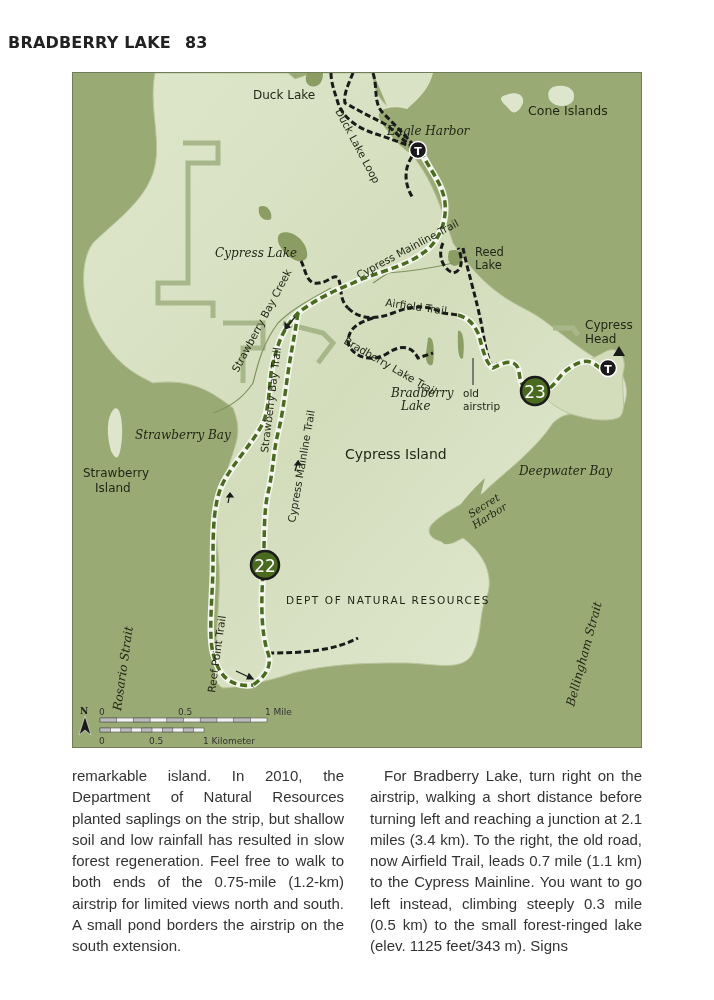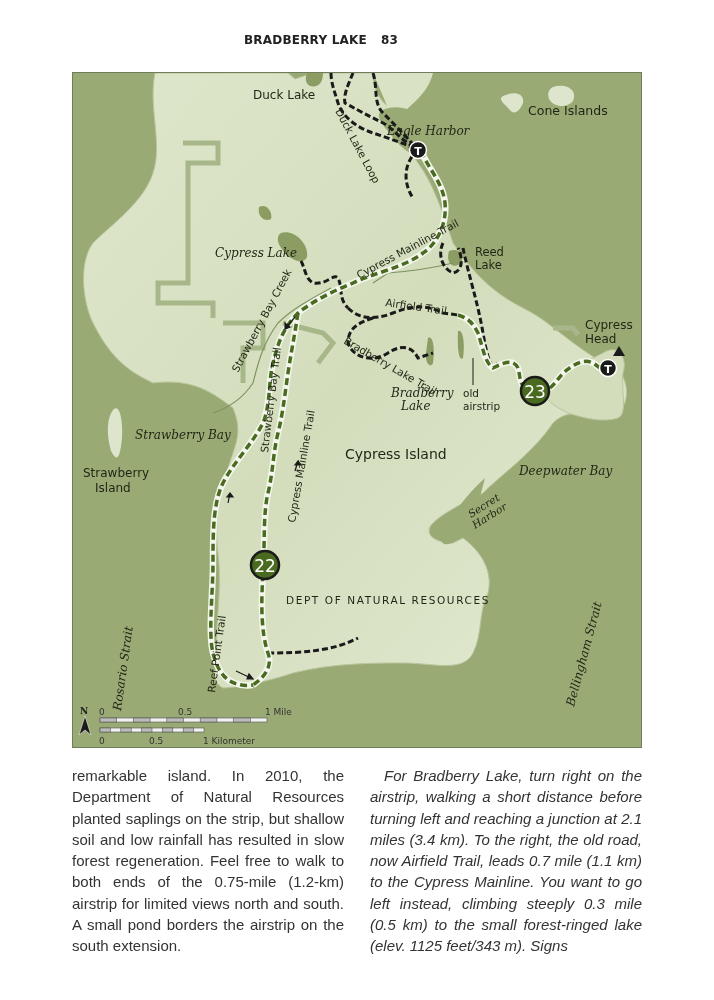--- a/index.html
+++ b/index.html
@@ -1,27 +1,27 @@
 <!DOCTYPE html>
 <html><head>
 <meta charset="utf-8">
 <style>
   html, body { margin: 0; padding: 0; background: #ffffff; }
   body { width: 714px; height: 1000px; position: relative; overflow: hidden; font-family: "Liberation Sans", sans-serif; }
-  .running-head { position: absolute; top: 33px; left: 0; width: 642px; text-align: center; font-family: "DejaVu Sans", sans-serif; font-size: 12px; font-weight: bold; color: #222; letter-spacing: 0.2px; }
+  .running-head { position: absolute; top: 33px; left: 8px; width: 642px; text-align: left; font-family: "DejaVu Sans", sans-serif; font-size: 16px; font-weight: bold; color: #222; letter-spacing: 0.2px; }
   .running-head .title { margin-right: 14px; }
   .map-frame { position: absolute; left: 72px; top: 72px; width: 570px; height: 676px; border: 1px solid #6f7d5a; box-sizing: border-box; background: #9aaa74; overflow: hidden; }
   .map-frame svg { display: block; }
   .lbl { font-family: "DejaVu Sans", sans-serif; fill: #1f2414; }
   .lbl-it { font-family: "DejaVu Serif", serif; font-style: italic; fill: #1f2414; }
   .lbl-trail { font-family: "DejaVu Sans", sans-serif; fill: #1f2414; font-size: 10.5px; }
   .body-col { position: absolute; top: 765px; width: 272px; font-family: "Liberation Sans", sans-serif; font-size: 15px; line-height: 21.3px; color: #333; text-align: justify; }
   .col-left { left: 72px; }
   .col-right { left: 370px; }
-  .col-right p { text-indent: 14px; font-style: italic; }
+  .col-right p { text-indent: 14px; }
   p { margin: 0; }
 </style>
 </head>
 <body>
 
 <div class="running-head">
   <span class="title">BRADBERRY LAKE</span><span>83</span>
 </div>
 
 <div class="map-frame">

